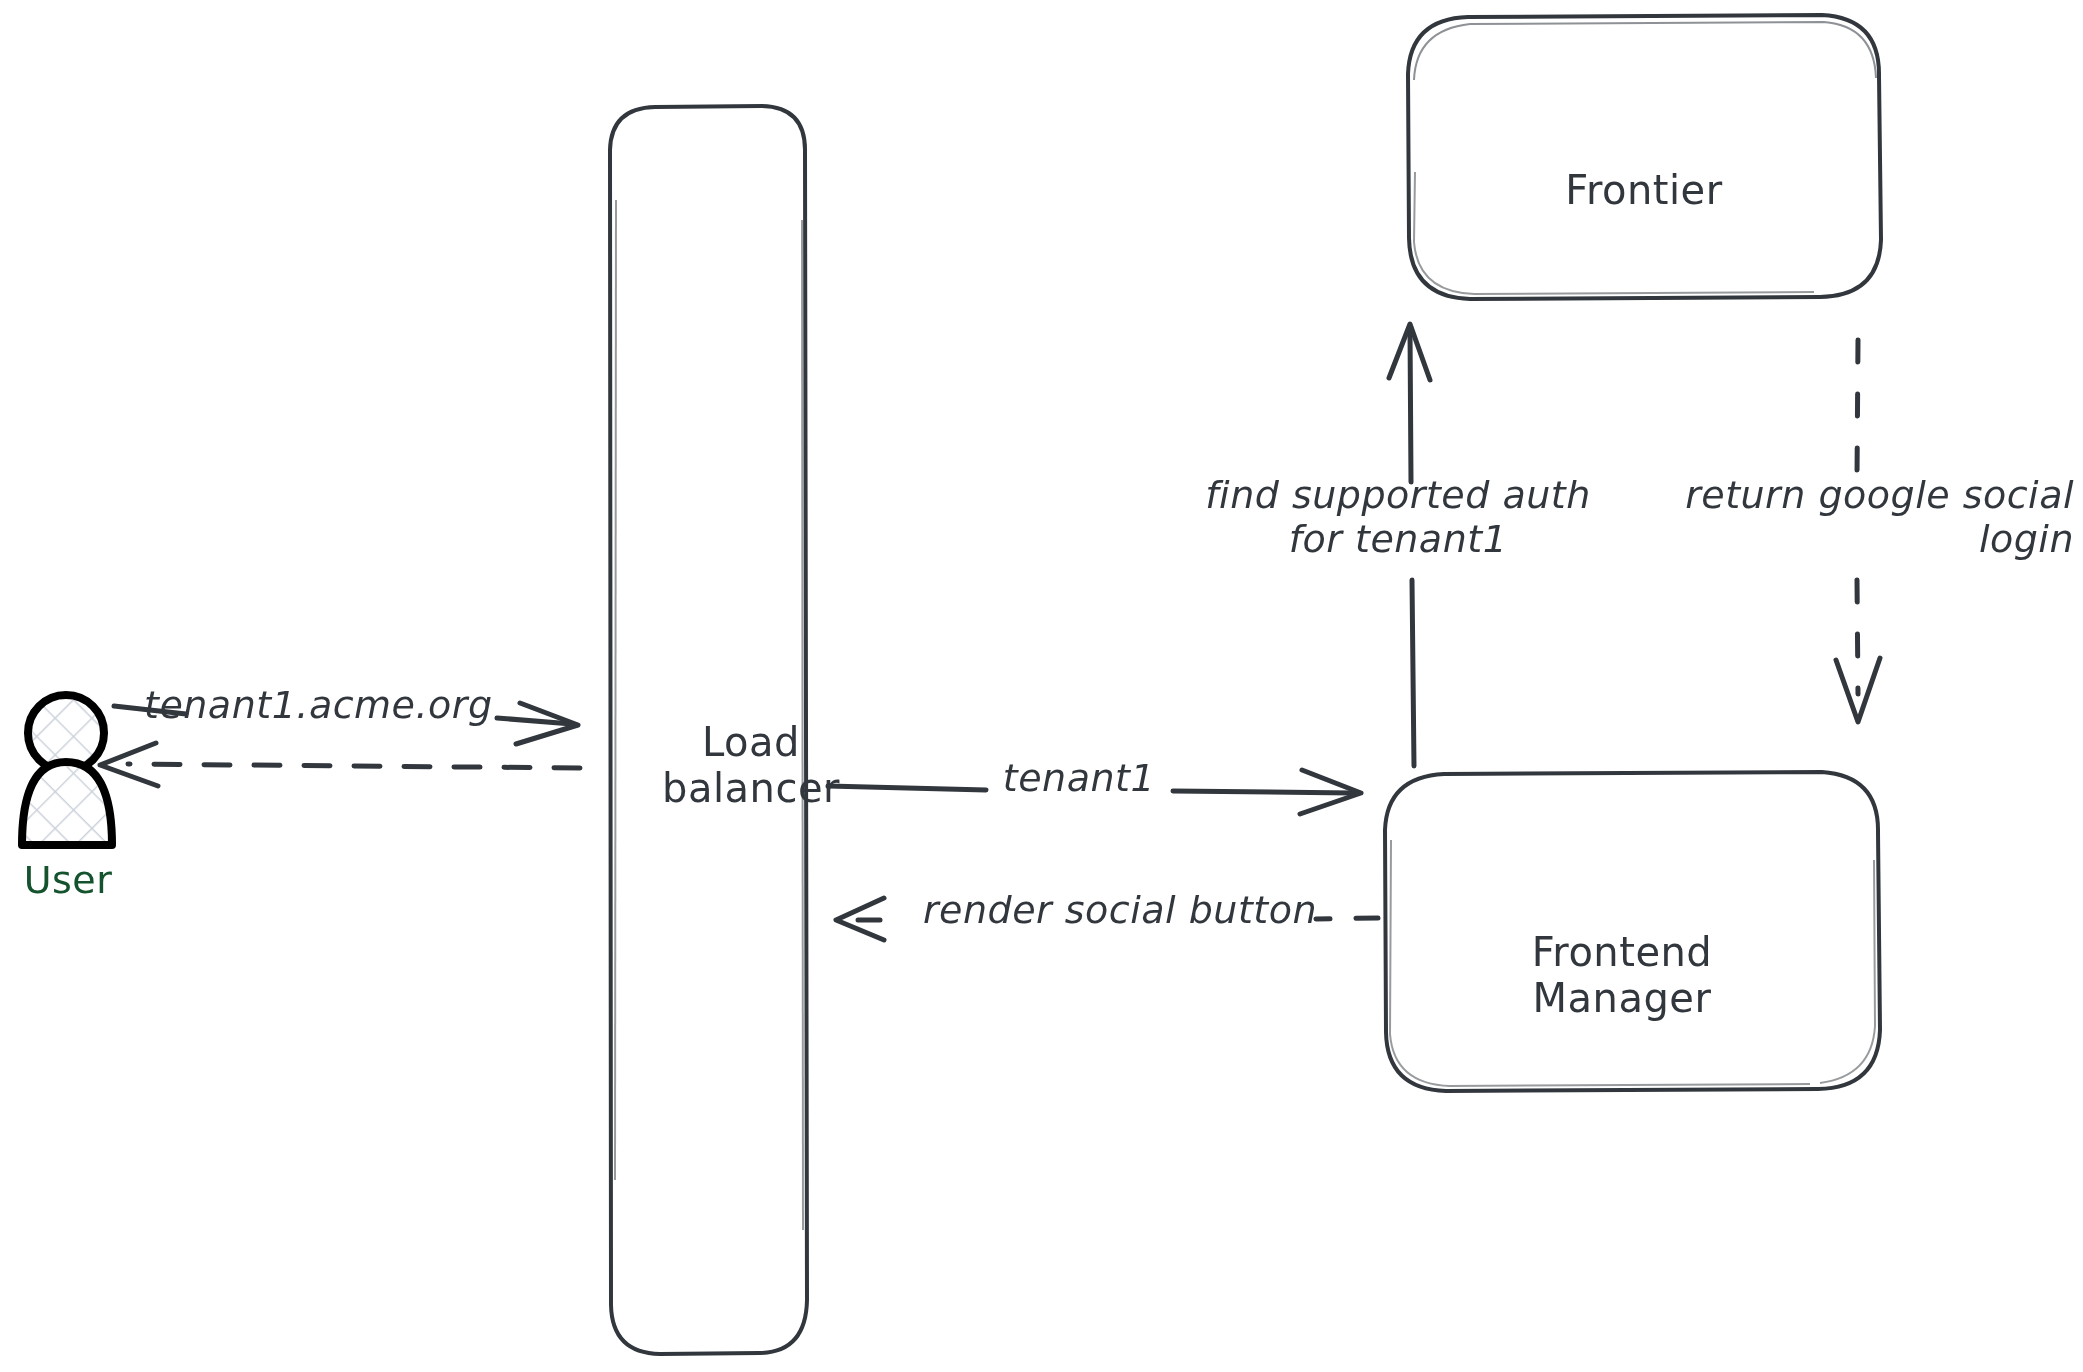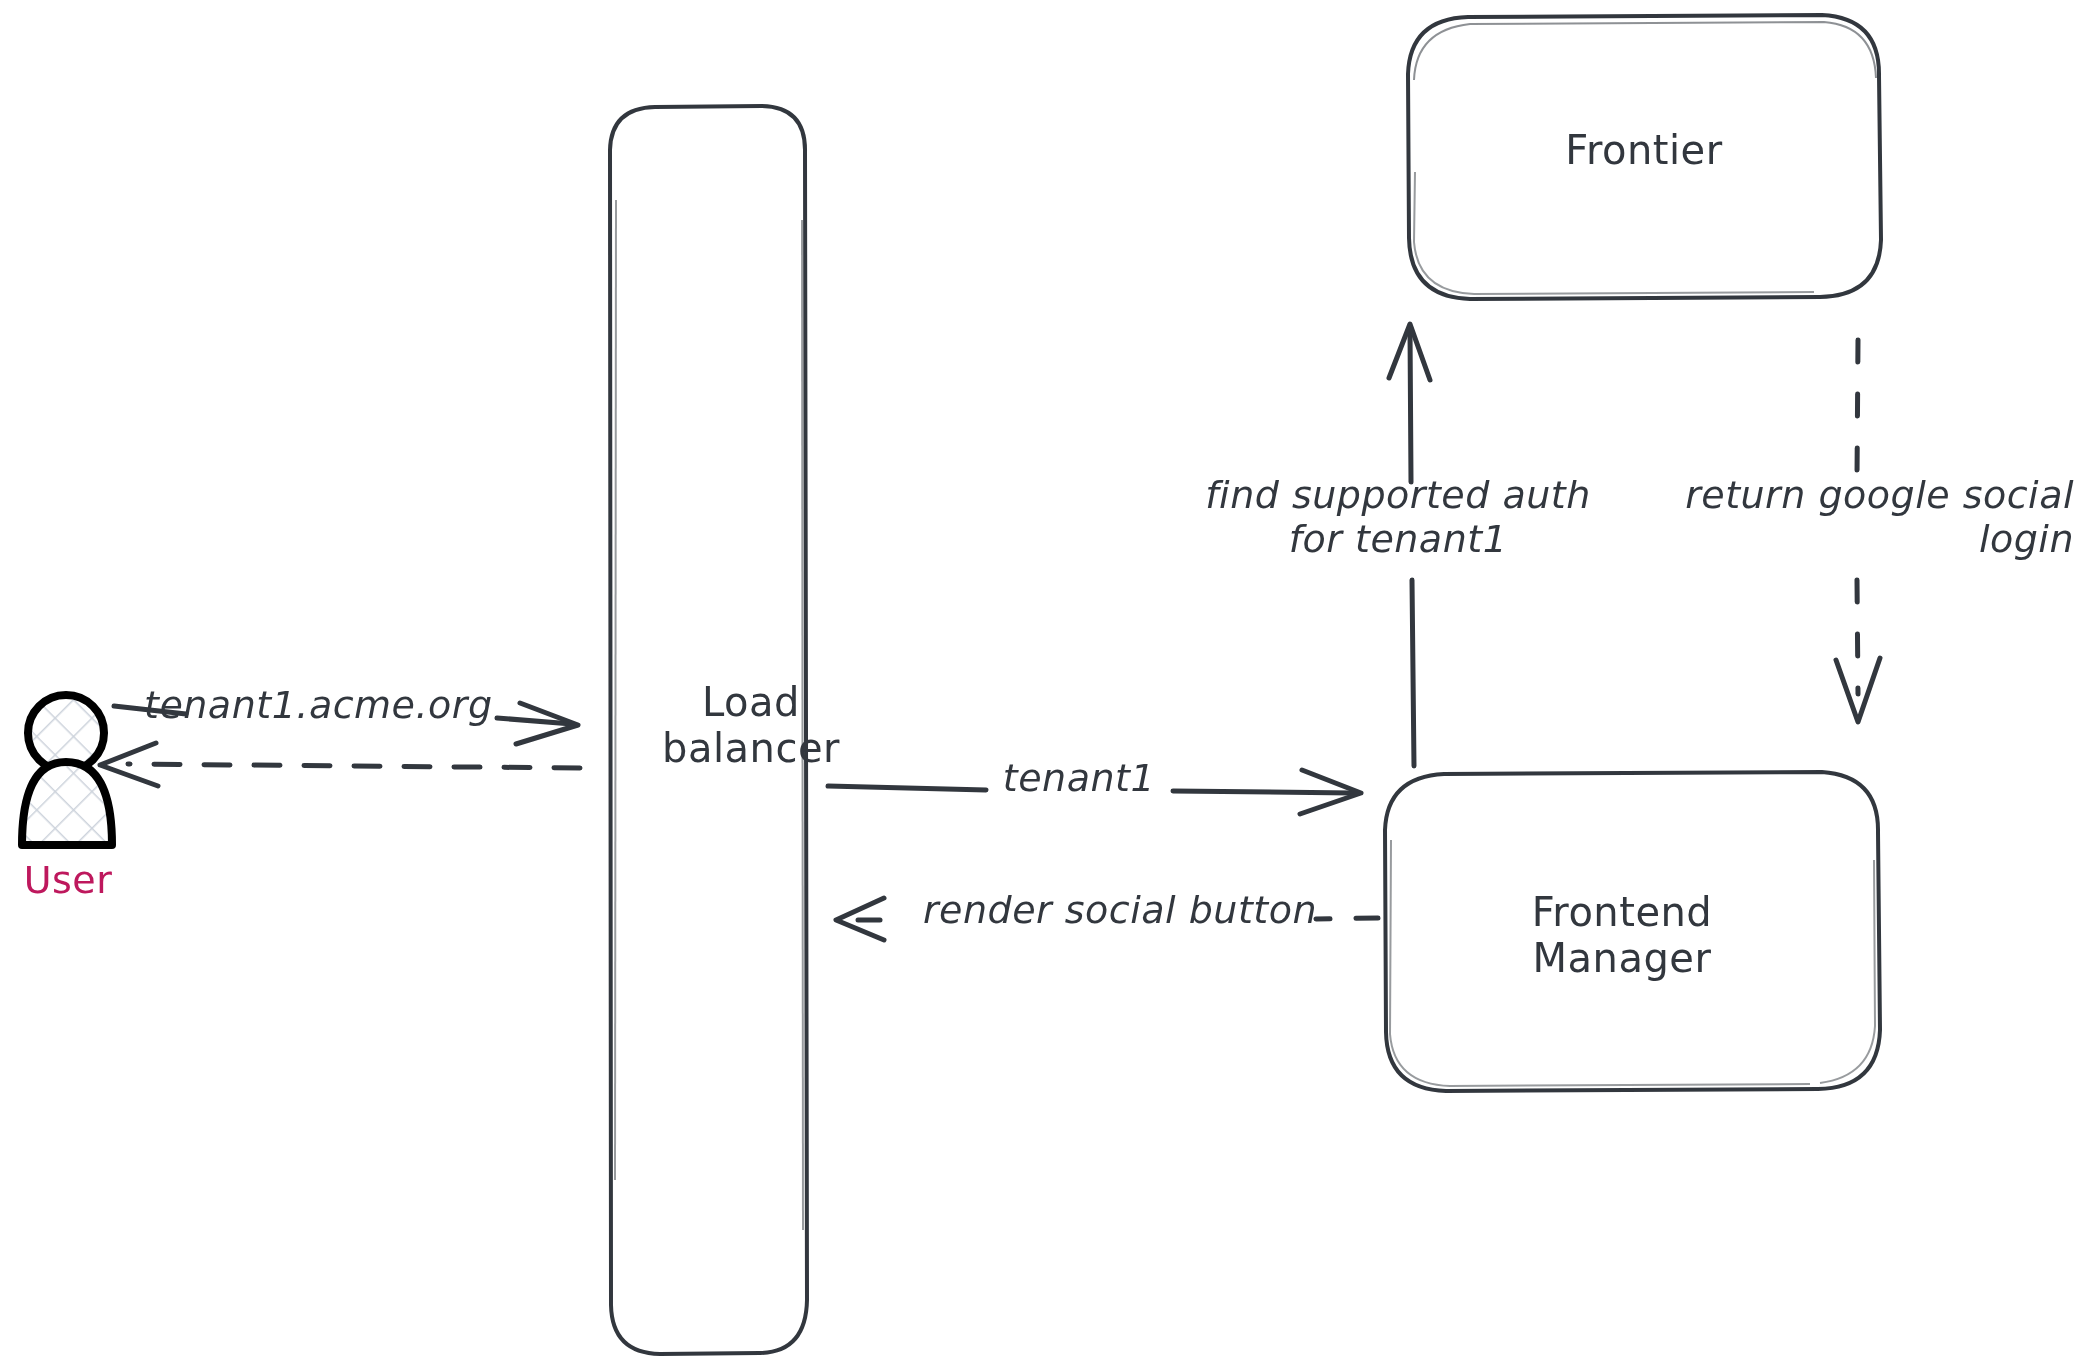--- a/index.html
+++ b/index.html
@@ -34,28 +34,29 @@
     font-family: "DejaVu Sans", sans-serif;
     text-align: center;
     line-height: 1.16;
     white-space: pre-line;
     letter-spacing: 0.5px;
     pointer-events: none;
     -webkit-font-smoothing: antialiased;
   }
   .node-label {
     font-size: 40px;
+    margin-top: 40px;
   }
   .edge-label {
     font-size: 38px;
     font-style: italic;
   }
   .actor-label {
     font-size: 38px;
-    color: #be185d;
+    color: #14532d;
   }
   .lbl-frontier     { left: 1408px; top:  127px; width: 472px; }
   .lbl-frontend     { left: 1324px; top:  889px; width: 596px; }
   .lbl-loadbalancer { left:  608px; top:  679px; width: 198px; padding-left: 44px; }
   .lbl-user         { left:    0px; top:  858px; width: 136px; }
   .lbl-find-auth    { left: 1178px; top:  473px; width: 440px; }
   .lbl-return-login { left: 1654px; top:  473px; width: 420px; text-align: right; }
   .lbl-tenant1-url  { left:  144px; top:  683px; width: 340px; text-align: center; }
   .lbl-tenant1      { left:  984px; top:  756px; width: 190px; }
   .lbl-render-btn   { left:  875px; top:  888px; width: 490px; }

